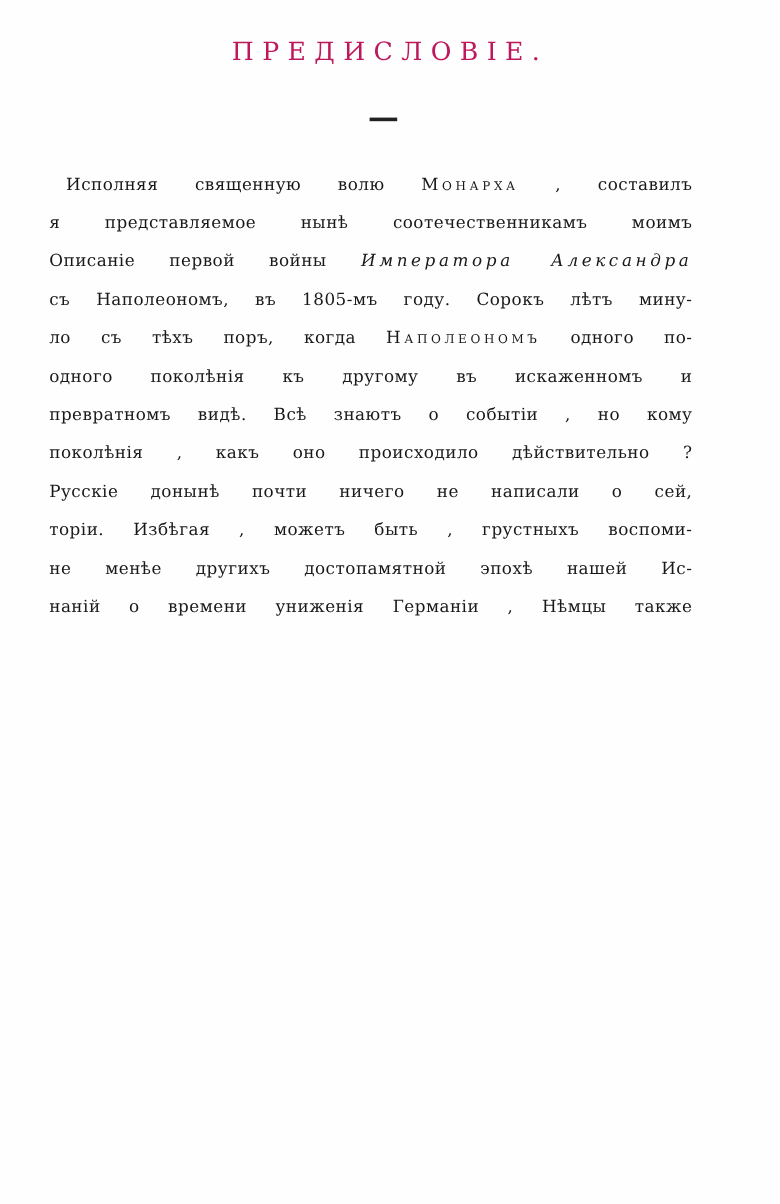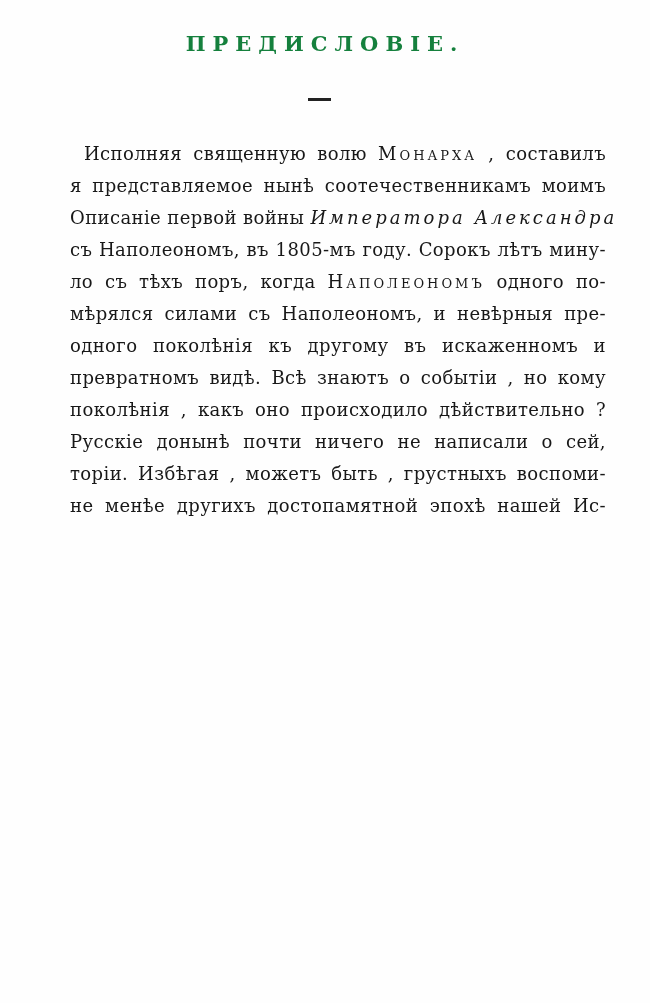--- a/index.html
+++ b/index.html
@@ -17,39 +17,39 @@
     font-family: "DejaVu Serif", "Liberation Serif", serif;
     overflow: hidden;
   }
   .title {
     position: absolute;
     top: 31px;
     left: 0;
     width: 100%;
     text-align: center;
     font-size: 21px;
-    font-weight: bold;
+    font-weight: normal;
     letter-spacing: 7px;
-    color: #15803d;
+    color: #be185d;
     white-space: nowrap;
   }
   .divider {
     position: absolute;
     top: 98px;
     left: 308px;
     width: 23px;
     height: 0;
     border-top: 3px solid #222;
   }
   .body-block {
     position: absolute;
     top: 138px;
-    left: 70px;
+    left: 41px;
     width: 536px;
-    font-size: 18px;
+    font-size: 14px;
     color: #181818;
   }
   .line {
     height: 32px;
     line-height: 32px;
     text-align: justify;
     text-align-last: justify;
     white-space: nowrap;
     letter-spacing: 0.4px;
   }
@@ -93,23 +93,20 @@
     </div>
 
     <div class="line">
       <span class="seg it">съ Наполеономъ, въ 1805-мъ году. </span><span class="seg">Сорокъ лѣтъ мину-</span>
     </div>
 
     <div class="line">
       <span class="seg">ло съ тѣхъ поръ, когда </span><span class="seg sc">Наполеономъ</span><span class="seg"> одного по-</span>
     </div>
 
-    <div class="line">
-      <span class="seg">мѣрялся силами съ Наполеономъ, и невѣрныя пре-</span>
-    </div>
 
 
     <div class="line">
       <span class="seg">одного поколѣнія къ другому въ искаженномъ и</span>
     </div>
 
     <div class="line">
       <span class="seg">превратномъ видѣ. Всѣ знаютъ о событіи , но кому</span>
     </div>
 
@@ -122,15 +119,18 @@
     </div>
 
     <div class="line">
       <span class="seg">торіи. Избѣгая , можетъ быть , грустныхъ воспоми-</span>
     </div>
 
     <div class="line">
       <span class="seg">не менѣе другихъ достопамятной эпохѣ нашей Ис-</span>
     </div>
 
+    <div class="line">
+      <span class="seg">наній о времени униженія Германіи , Нѣмцы также</span>
+    </div>
 
   </div>
 </div>
 
 </body></html>

